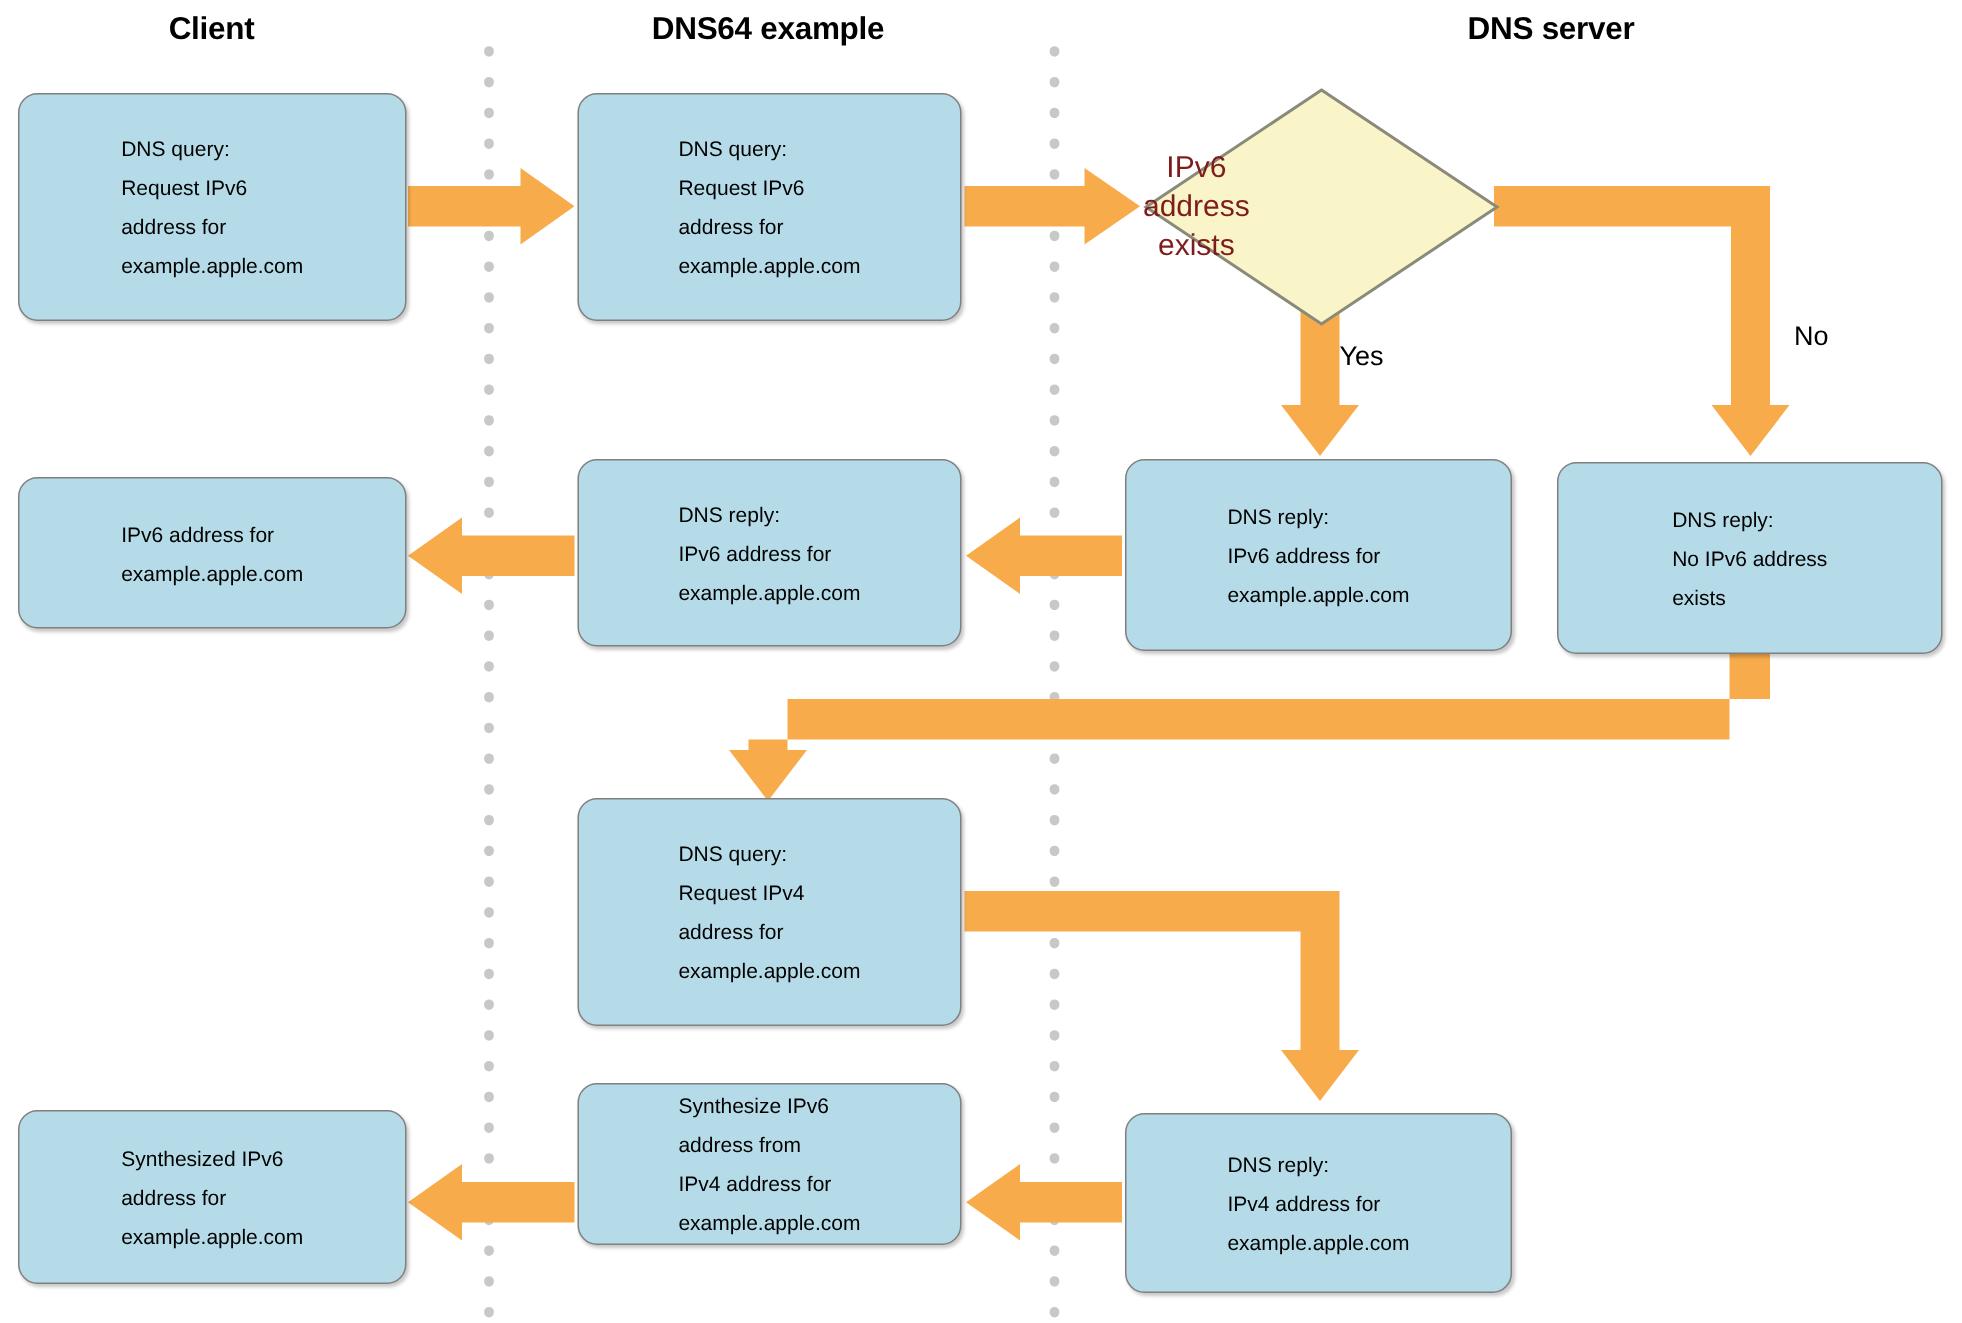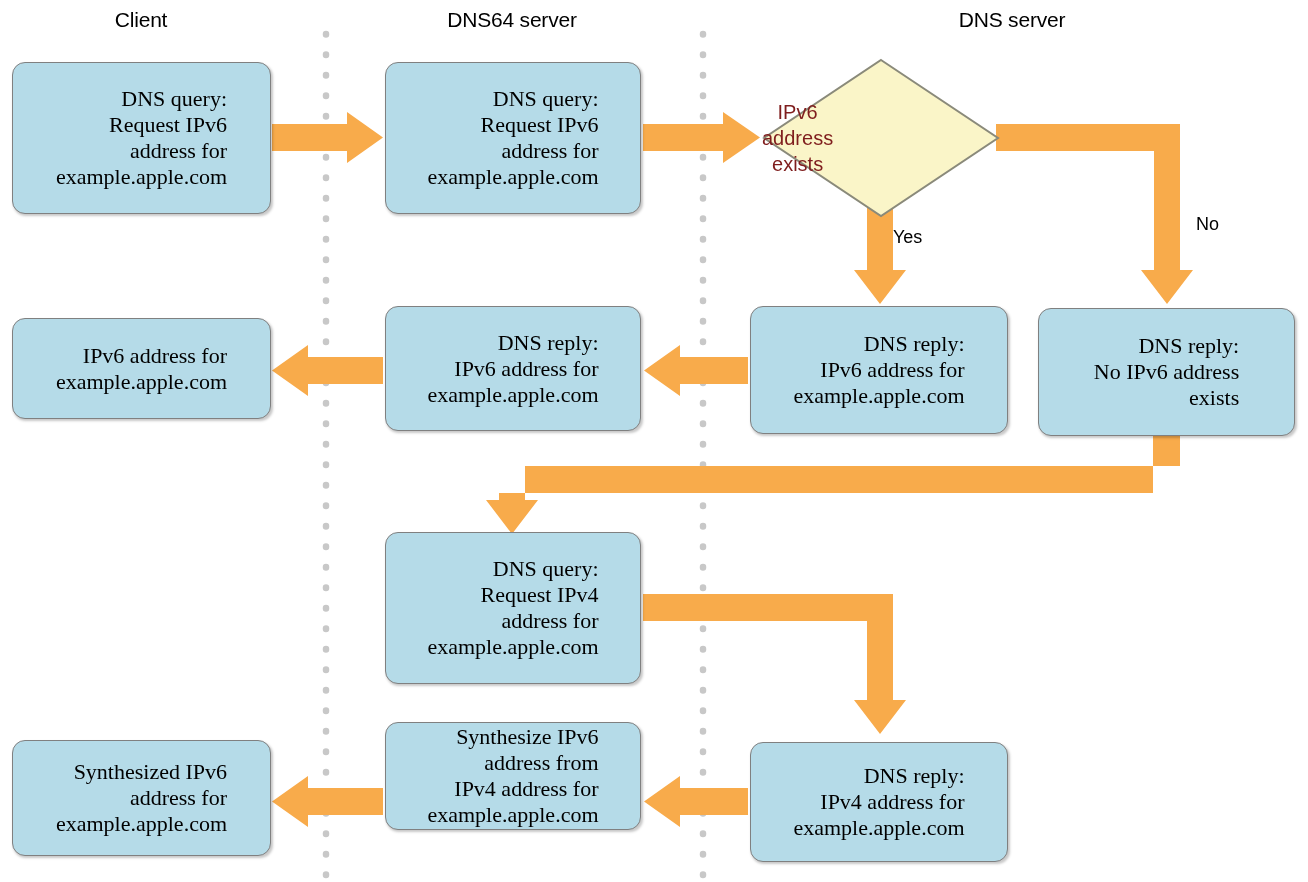--- a/index.html
+++ b/index.html
@@ -20,42 +20,41 @@
   #flow-svg {
     position: absolute;
     left: 0;
     top: 0;
     width: 1308px;
     height: 882px;
   }
   .col-header {
     position: absolute;
     font-size: 21px;
-    font-weight: normal;
+    font-weight: bold;
     color: #000000;
     text-align: center;
     letter-spacing: -0.2px;
     white-space: nowrap;
     transform: translateX(-50%);
   }
   .proc-box {
     position: absolute;
     box-sizing: border-box;
     background: #b5dbe8;
     border: 1.4px solid #808080;
     border-radius: 13px;
     display: flex;
     align-items: center;
     justify-content: center;
-    text-align: right;
-    font-size: 22px;
+    text-align: left;
+    font-size: 14px;
     line-height: 26px;
     color: #000000;
     box-shadow: 1.5px 2px 2.5px rgba(0,0,0,0.22);
-    font-family: Liberation Serif, serif;
   }
   .proc-box .txt {
     padding: 0 6px;
     white-space: pre-line;
   }
   .decision {
     position: absolute;
     display: flex;
     align-items: center;
     justify-content: flex-start;
@@ -119,22 +118,22 @@
                L 867 621 L 643 621 Z"></path>
 
       <path d="M 748 788 L 680 788 L 680 776 L 644 801.5 L 680 827 L 680 815 L 748 815 Z"></path>
 
       <path d="M 383 788 L 308 788 L 308 776 L 272 801.5 L 308 827 L 308 815 L 383 815 Z"></path>
 
     </g>
   </svg>
 
   <div class="col-header" style="left:141px; top:8px;">Client</div>
-  <div class="col-header" style="left:512px; top:8px;">DNS64 server</div>
-  <div class="col-header" style="left:1012px; top:8px;">DNS server</div>
+  <div class="col-header" style="left:512px; top:8px;">DNS64 example</div>
+  <div class="col-header" style="left:1034px; top:8px;">DNS server</div>
 
   <div class="proc-box" style="left:12px; top:62px; width:259px; height:152px;">
     <span class="txt">DNS query:
 Request IPv6
 address for
 example.apple.com</span>
   </div>
 
   <div class="proc-box" style="left:385px; top:62px; width:256px; height:152px;">
     <span class="txt">DNS query:

